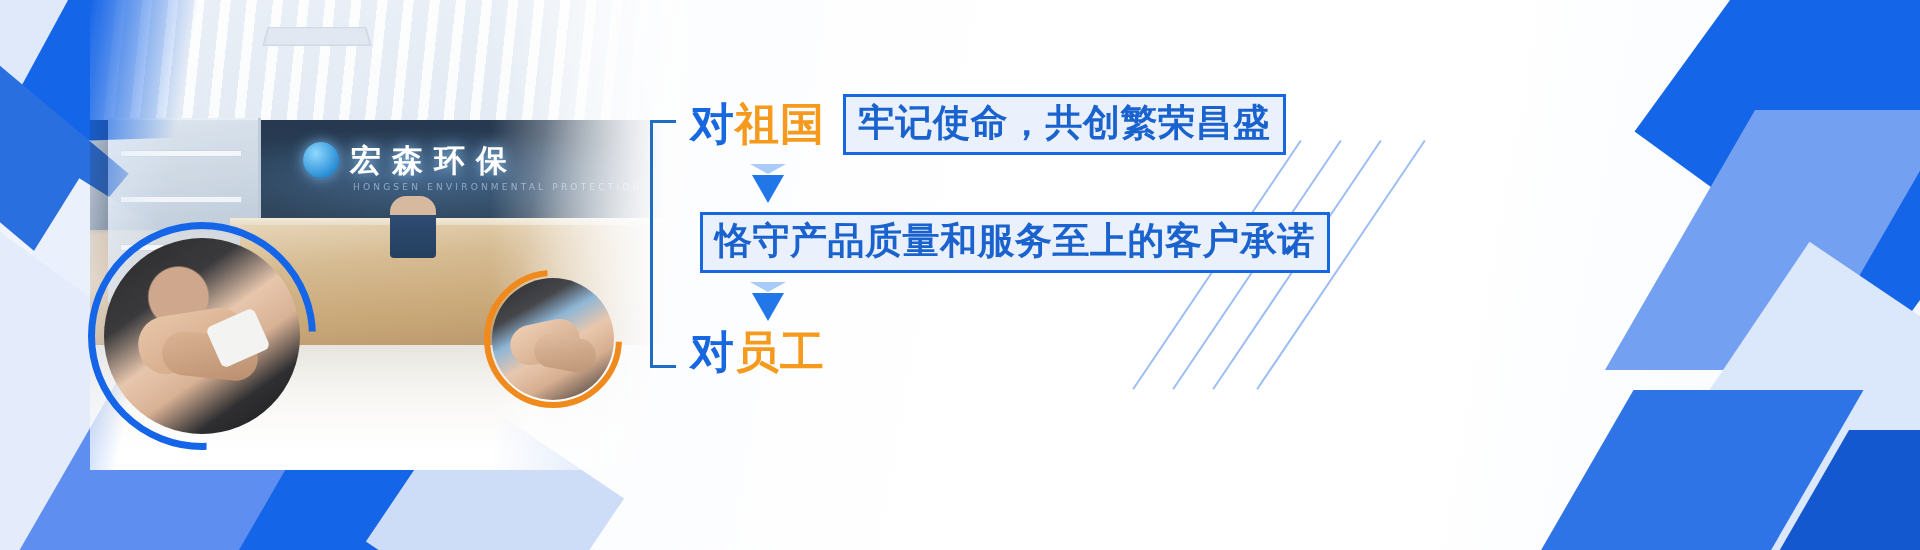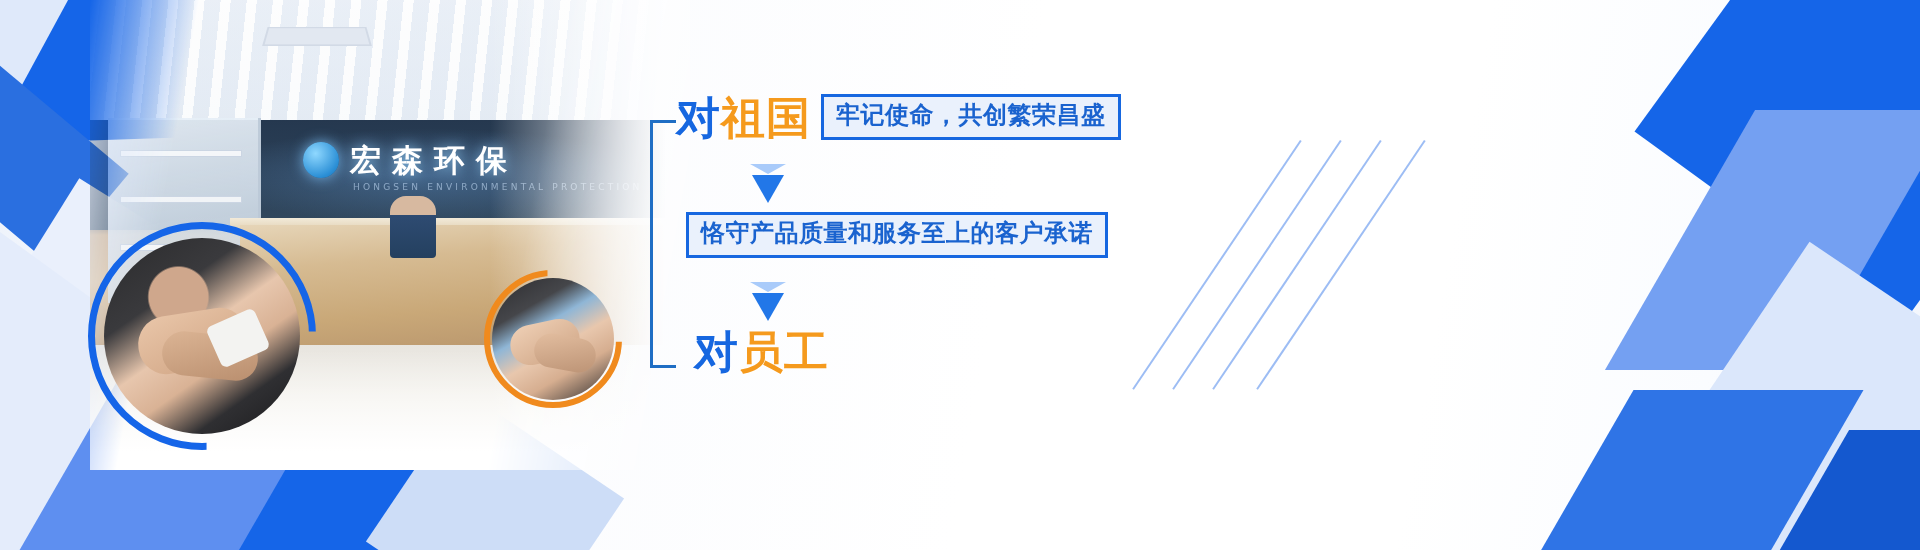--- a/index.html
+++ b/index.html
@@ -324,28 +324,29 @@
     left: 0; top: 42px;
     width: 26px; height: 248px;
     border-left: 3px solid #1f6ec4;
     border-top: 3px solid #1f6ec4;
     border-bottom: 3px solid #1f6ec4;
     box-sizing: border-box;
   }
 
   .row {
     position: absolute;
-    left: 26px;
+    left: 40px;
     display: flex;
-    align-items: flex-end;
+    align-items: center;
     white-space: nowrap;
+    gap: 8px;
   }
   .row-1 { top: 16px; }
   .row-2 { top: 134px; }
-  .row-3 { top: 252px; margin-left: 18px; }
+  .row-3 { top: 252px; }
 
   .lead {
     font-size: 44px;
     font-weight: 900;
     letter-spacing: 1px;
     line-height: 1;
     font-family: "DejaVu Sans", "Liberation Sans", sans-serif;
   }
   .lead .dui {
     color: #1667e0;
@@ -355,21 +356,21 @@
     color: #f59a1d;
     text-shadow: 1px 1px 0 rgba(255,255,255,0.9);
   }
 
   .tagbox {
     margin-left: 10px;
     padding: 5px 12px 7px 12px;
     border: 3px solid #1667e0;
     background: #eaf1fc;
     color: #1a63cf;
-    font-size: 24px;
+    font-size: 37px;
     font-weight: 700;
     line-height: 1.15;
     letter-spacing: 0.5px;
     box-sizing: border-box;
     font-family: "DejaVu Sans", "Liberation Sans", sans-serif;
   }
 
   
   .arrow {
     position: absolute;

